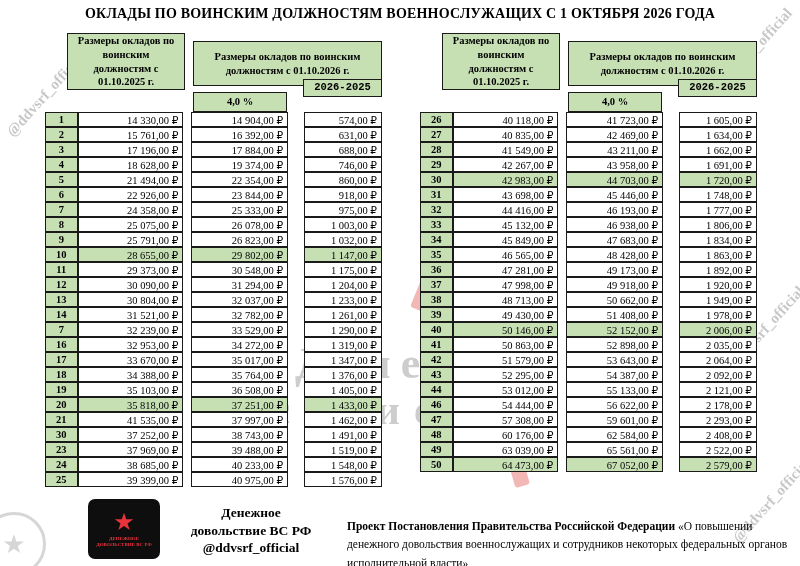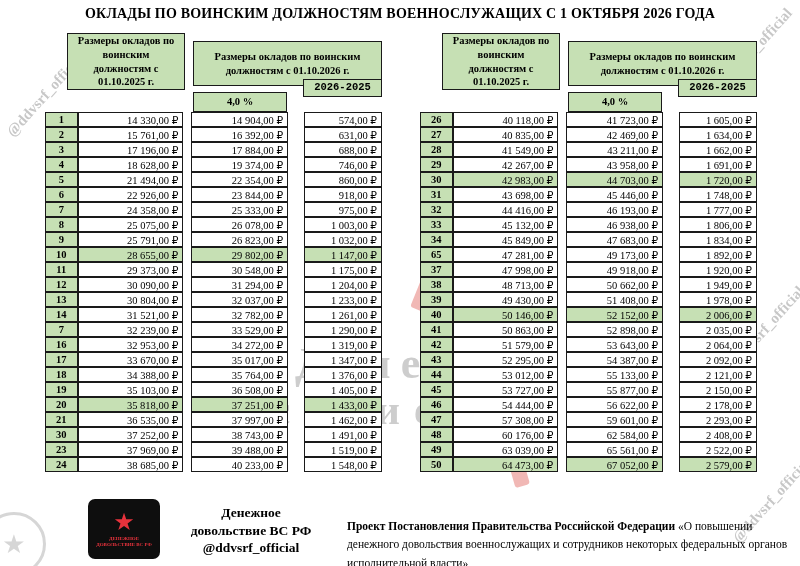--- a/index.html
+++ b/index.html
@@ -232,21 +232,21 @@
         <div class="trow hl">
           <div class="cell num">20</div>
           <div class="cell val v25">35 818,00 ₽</div>
           <div class="g8"></div>
           <div class="cell val v26">37 251,00 ₽</div>
           <div class="g16"></div>
           <div class="cell val vd">1 433,00 ₽</div>
         </div>
         <div class="trow">
           <div class="cell num">21</div>
-          <div class="cell val v25">36 535,00 ₽</div>
+          <div class="cell val v25">41 535,00 ₽</div>
           <div class="g8"></div>
           <div class="cell val v26">37 997,00 ₽</div>
           <div class="g16"></div>
           <div class="cell val vd">1 462,00 ₽</div>
         </div>
         <div class="trow">
           <div class="cell num">30</div>
           <div class="cell val v25">37 252,00 ₽</div>
           <div class="g8"></div>
           <div class="cell val v26">38 743,00 ₽</div>
@@ -261,20 +261,28 @@
           <div class="g16"></div>
           <div class="cell val vd">1 519,00 ₽</div>
         </div>
         <div class="trow">
           <div class="cell num">24</div>
           <div class="cell val v25">38 685,00 ₽</div>
           <div class="g8"></div>
           <div class="cell val v26">40 233,00 ₽</div>
           <div class="g16"></div>
           <div class="cell val vd">1 548,00 ₽</div>
+        </div>
+        <div class="trow">
+          <div class="cell num">25</div>
+          <div class="cell val v25">39 399,00 ₽</div>
+          <div class="g8"></div>
+          <div class="cell val v26">40 975,00 ₽</div>
+          <div class="g16"></div>
+          <div class="cell val vd">1 576,00 ₽</div>
         </div>
       </div>
   </div>
 
   <div class="half right">
     <div class="thead">
       <div class="hbox h2025">Размеры окладов по воинским должностям с 01.10.2025 г.</div>
       <div class="hbox h2026">Размеры окладов по воинским должностям с 01.10.2026 г.</div>
       <div class="hbox sub1">4,0 %</div>
       <div class="hbox sub2">2026-2025</div>
@@ -346,21 +354,29 @@
         </div>
         <div class="trow">
           <div class="cell num">34</div>
           <div class="cell val v25">45 849,00 ₽</div>
           <div class="g8"></div>
           <div class="cell val v26">47 683,00 ₽</div>
           <div class="g16"></div>
           <div class="cell val vd">1 834,00 ₽</div>
         </div>
         <div class="trow">
-          <div class="cell num">65</div>
+          <div class="cell num">35</div>
+          <div class="cell val v25">46 565,00 ₽</div>
+          <div class="g8"></div>
+          <div class="cell val v26">48 428,00 ₽</div>
+          <div class="g16"></div>
+          <div class="cell val vd">1 863,00 ₽</div>
+        </div>
+        <div class="trow">
+          <div class="cell num">36</div>
           <div class="cell val v25">47 281,00 ₽</div>
           <div class="g8"></div>
           <div class="cell val v26">49 173,00 ₽</div>
           <div class="g16"></div>
           <div class="cell val vd">1 892,00 ₽</div>
         </div>
         <div class="trow">
           <div class="cell num">37</div>
           <div class="cell val v25">47 998,00 ₽</div>
           <div class="g8"></div>
@@ -416,28 +432,20 @@
           <div class="g16"></div>
           <div class="cell val vd">2 092,00 ₽</div>
         </div>
         <div class="trow">
           <div class="cell num">44</div>
           <div class="cell val v25">53 012,00 ₽</div>
           <div class="g8"></div>
           <div class="cell val v26">55 133,00 ₽</div>
           <div class="g16"></div>
           <div class="cell val vd">2 121,00 ₽</div>
-        </div>
-        <div class="trow">
-          <div class="cell num">45</div>
-          <div class="cell val v25">53 727,00 ₽</div>
-          <div class="g8"></div>
-          <div class="cell val v26">55 877,00 ₽</div>
-          <div class="g16"></div>
-          <div class="cell val vd">2 150,00 ₽</div>
         </div>
         <div class="trow">
           <div class="cell num">46</div>
           <div class="cell val v25">54 444,00 ₽</div>
           <div class="g8"></div>
           <div class="cell val v26">56 622,00 ₽</div>
           <div class="g16"></div>
           <div class="cell val vd">2 178,00 ₽</div>
         </div>
         <div class="trow">

